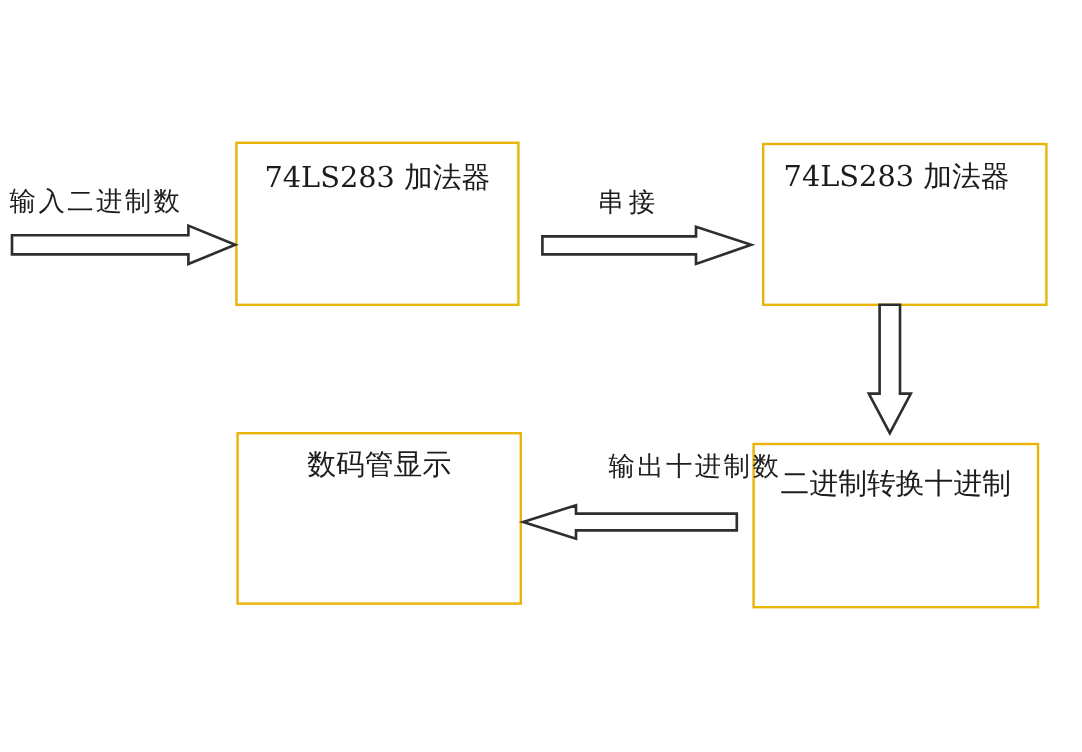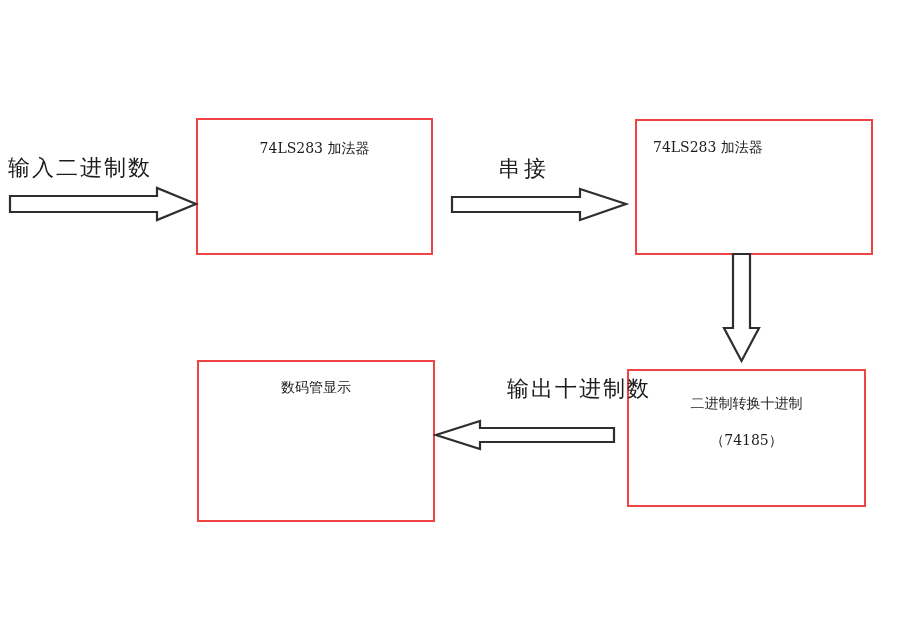--- a/index.html
+++ b/index.html
@@ -12,23 +12,23 @@
     width: 902px;
     height: 627px;
     background: #ffffff;
     font-family: "DejaVu Serif", "Liberation Serif", serif;
     color: #1c1c1c;
     overflow: hidden;
   }
   .box {
     position: absolute;
     box-sizing: border-box;
-    border: 2px solid #ef4444;
+    border: 2px solid #eab308;
     background: #ffffff;
-    font-size: 14px;
+    font-size: 24px;
     line-height: 26px;
   }
   .box .line {
     display: block;
     white-space: nowrap;
   }
   .flow-label {
     position: absolute;
     font-size: 22px;
     white-space: nowrap;
@@ -53,24 +53,23 @@
   <div class="box" style="left:196px; top:118px; width:237px; height:137px; text-align:center; padding-top:15px;">
     <span class="line">74LS283 加法器</span>
   </div>
 
   <div class="box" style="left:635px; top:119px; width:238px; height:136px; text-align:left; padding:13px 0 0 16px;">
     <span class="line">74LS283 加法器</span>
   </div>
 
   <div class="box" style="left:627px; top:369px; width:239px; height:138px; text-align:center; padding-top:14px; line-height:37px;">
     <span class="line">二进制转换十进制</span>
-    <span class="line">（74185）</span>
   </div>
 
-  <div class="box" style="left:197px; top:360px; width:238px; height:162px; text-align:center; padding-top:12px;">
+  <div class="box" style="left:197px; top:360px; width:238px; height:144px; text-align:center; padding-top:12px;">
     <span class="line">数码管显示</span>
   </div>
 
   <div class="flow-label" style="left:8px; top:153px;">输入二进制数</div>
 
   <div class="flow-label" style="left:498px; top:154px; letter-spacing:4px;">串接</div>
 
   <div class="flow-label" style="left:459px; top:374px;margin-left:48px;">输出十进制数</div>
 
   <svg class="arrow-svg" style="left:8px; top:184px;" width="192" height="42" viewBox="0 0 192 42" aria-hidden="true">

